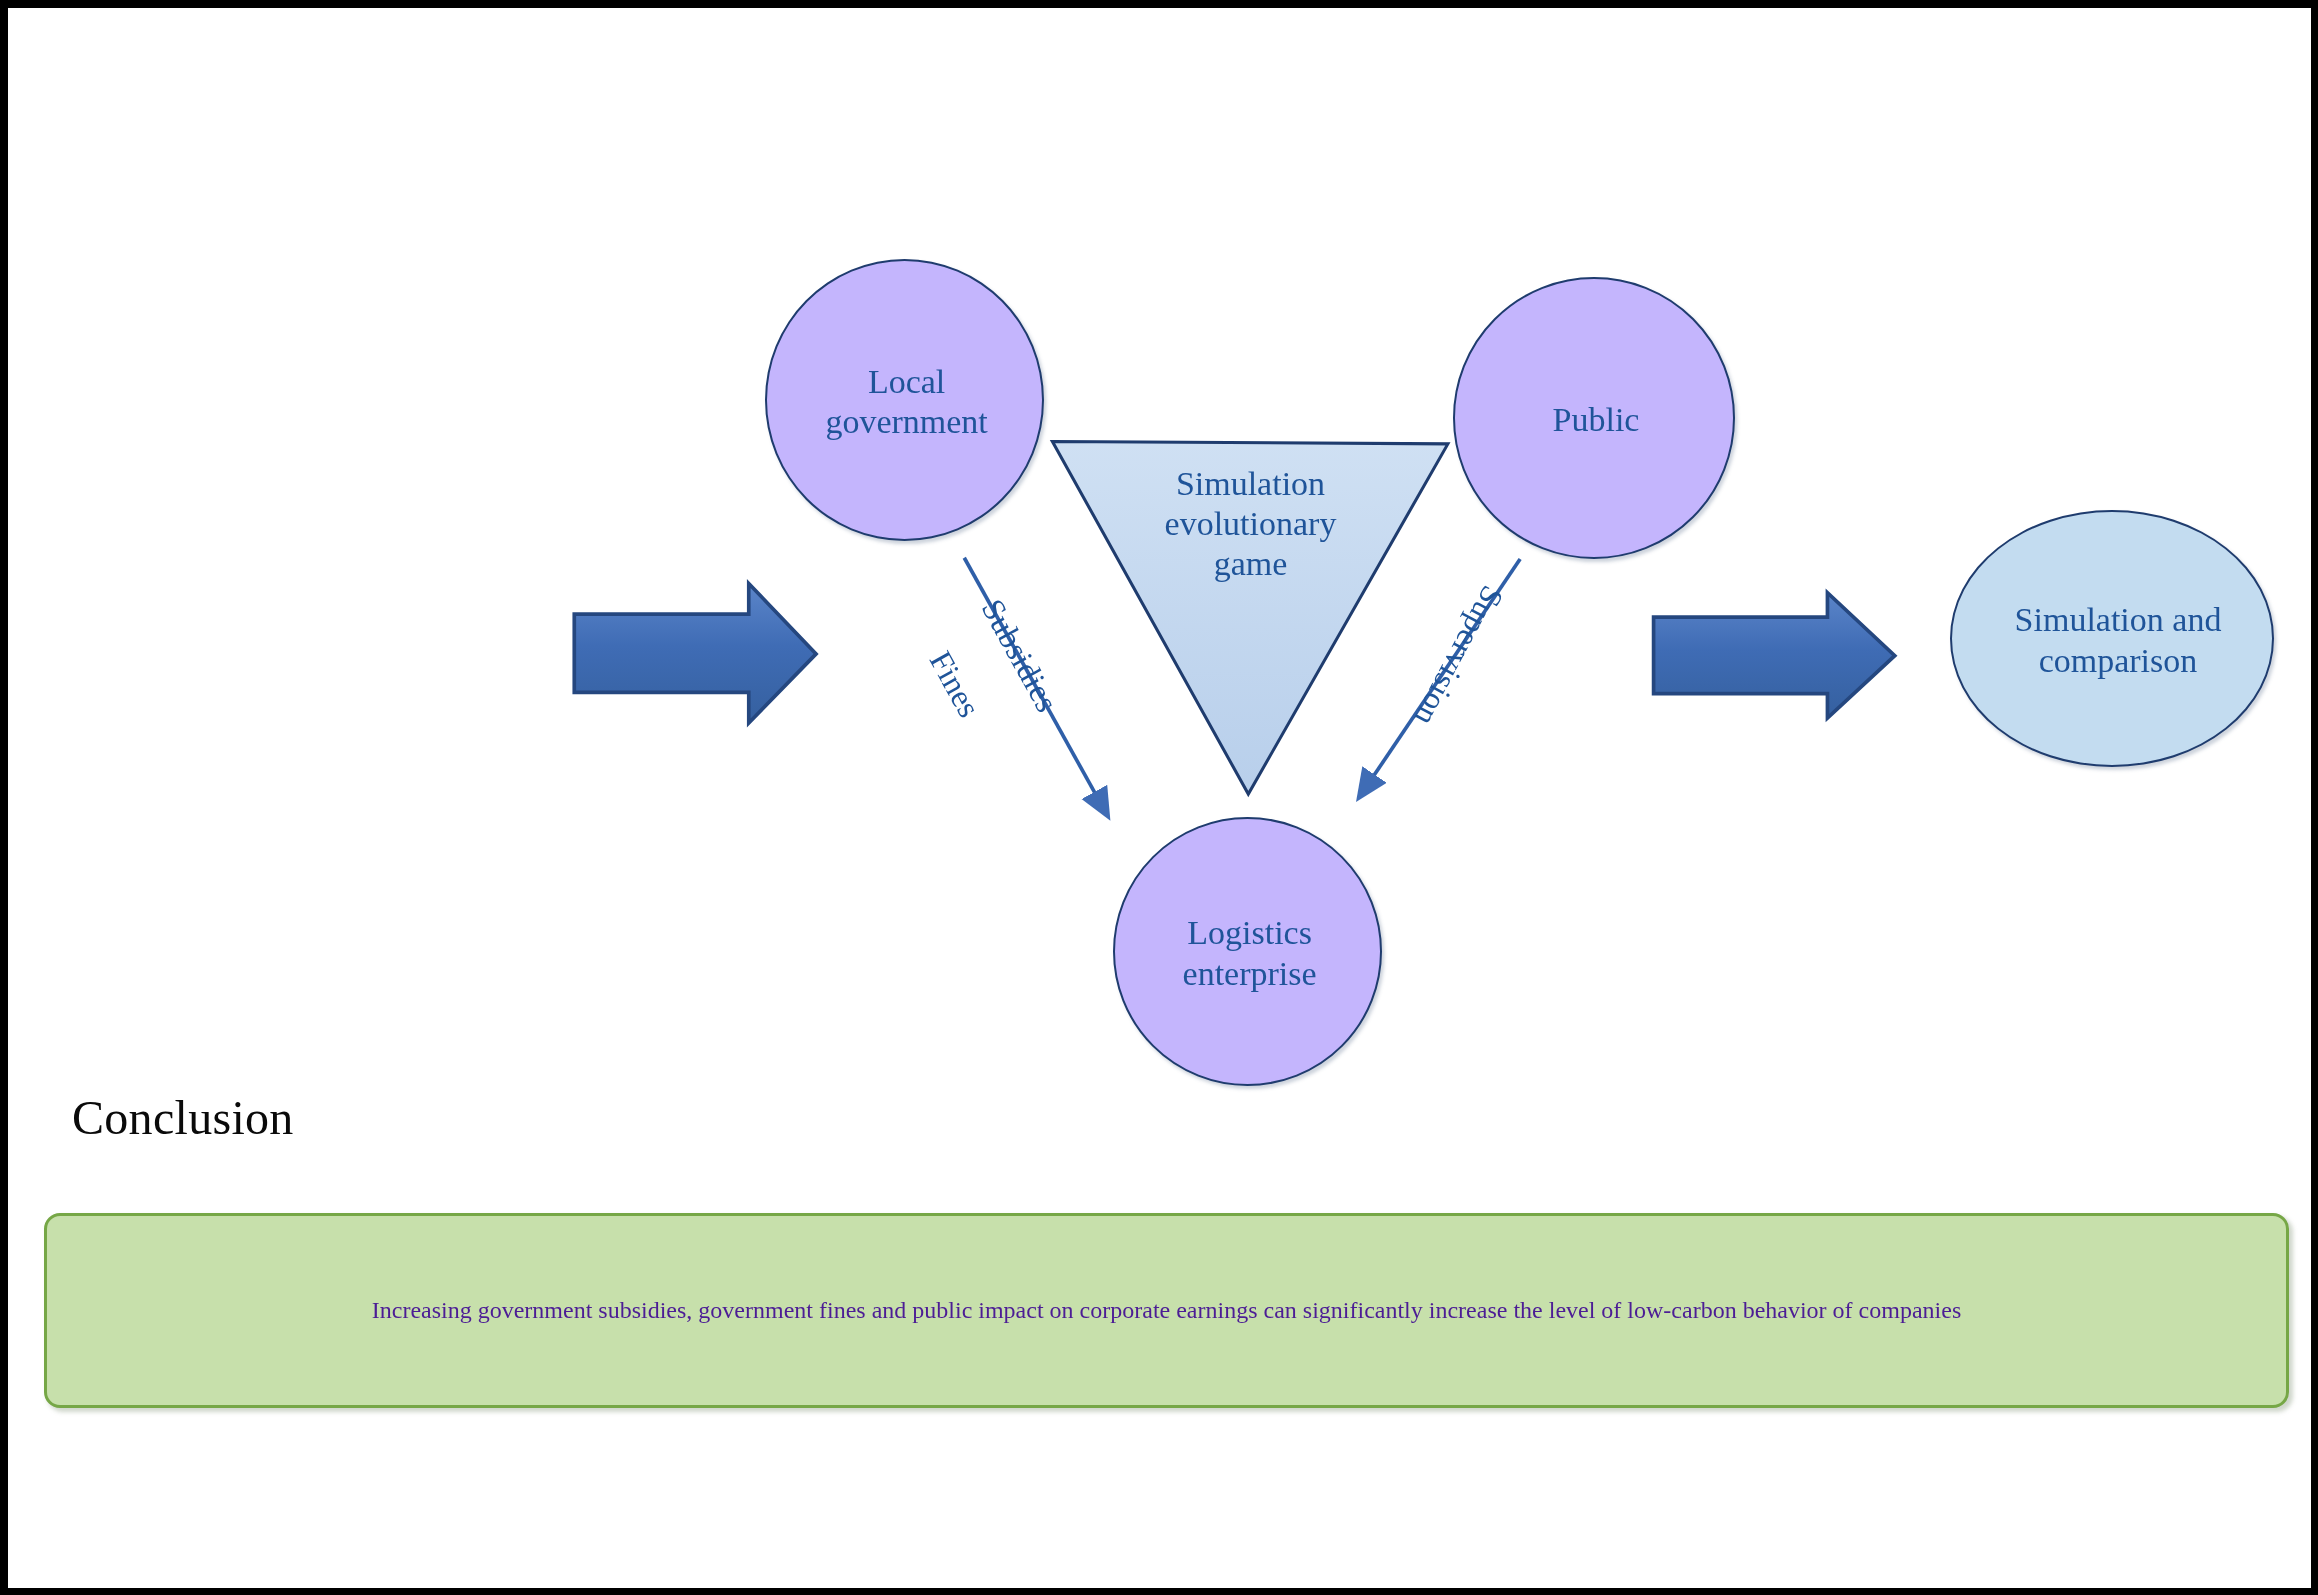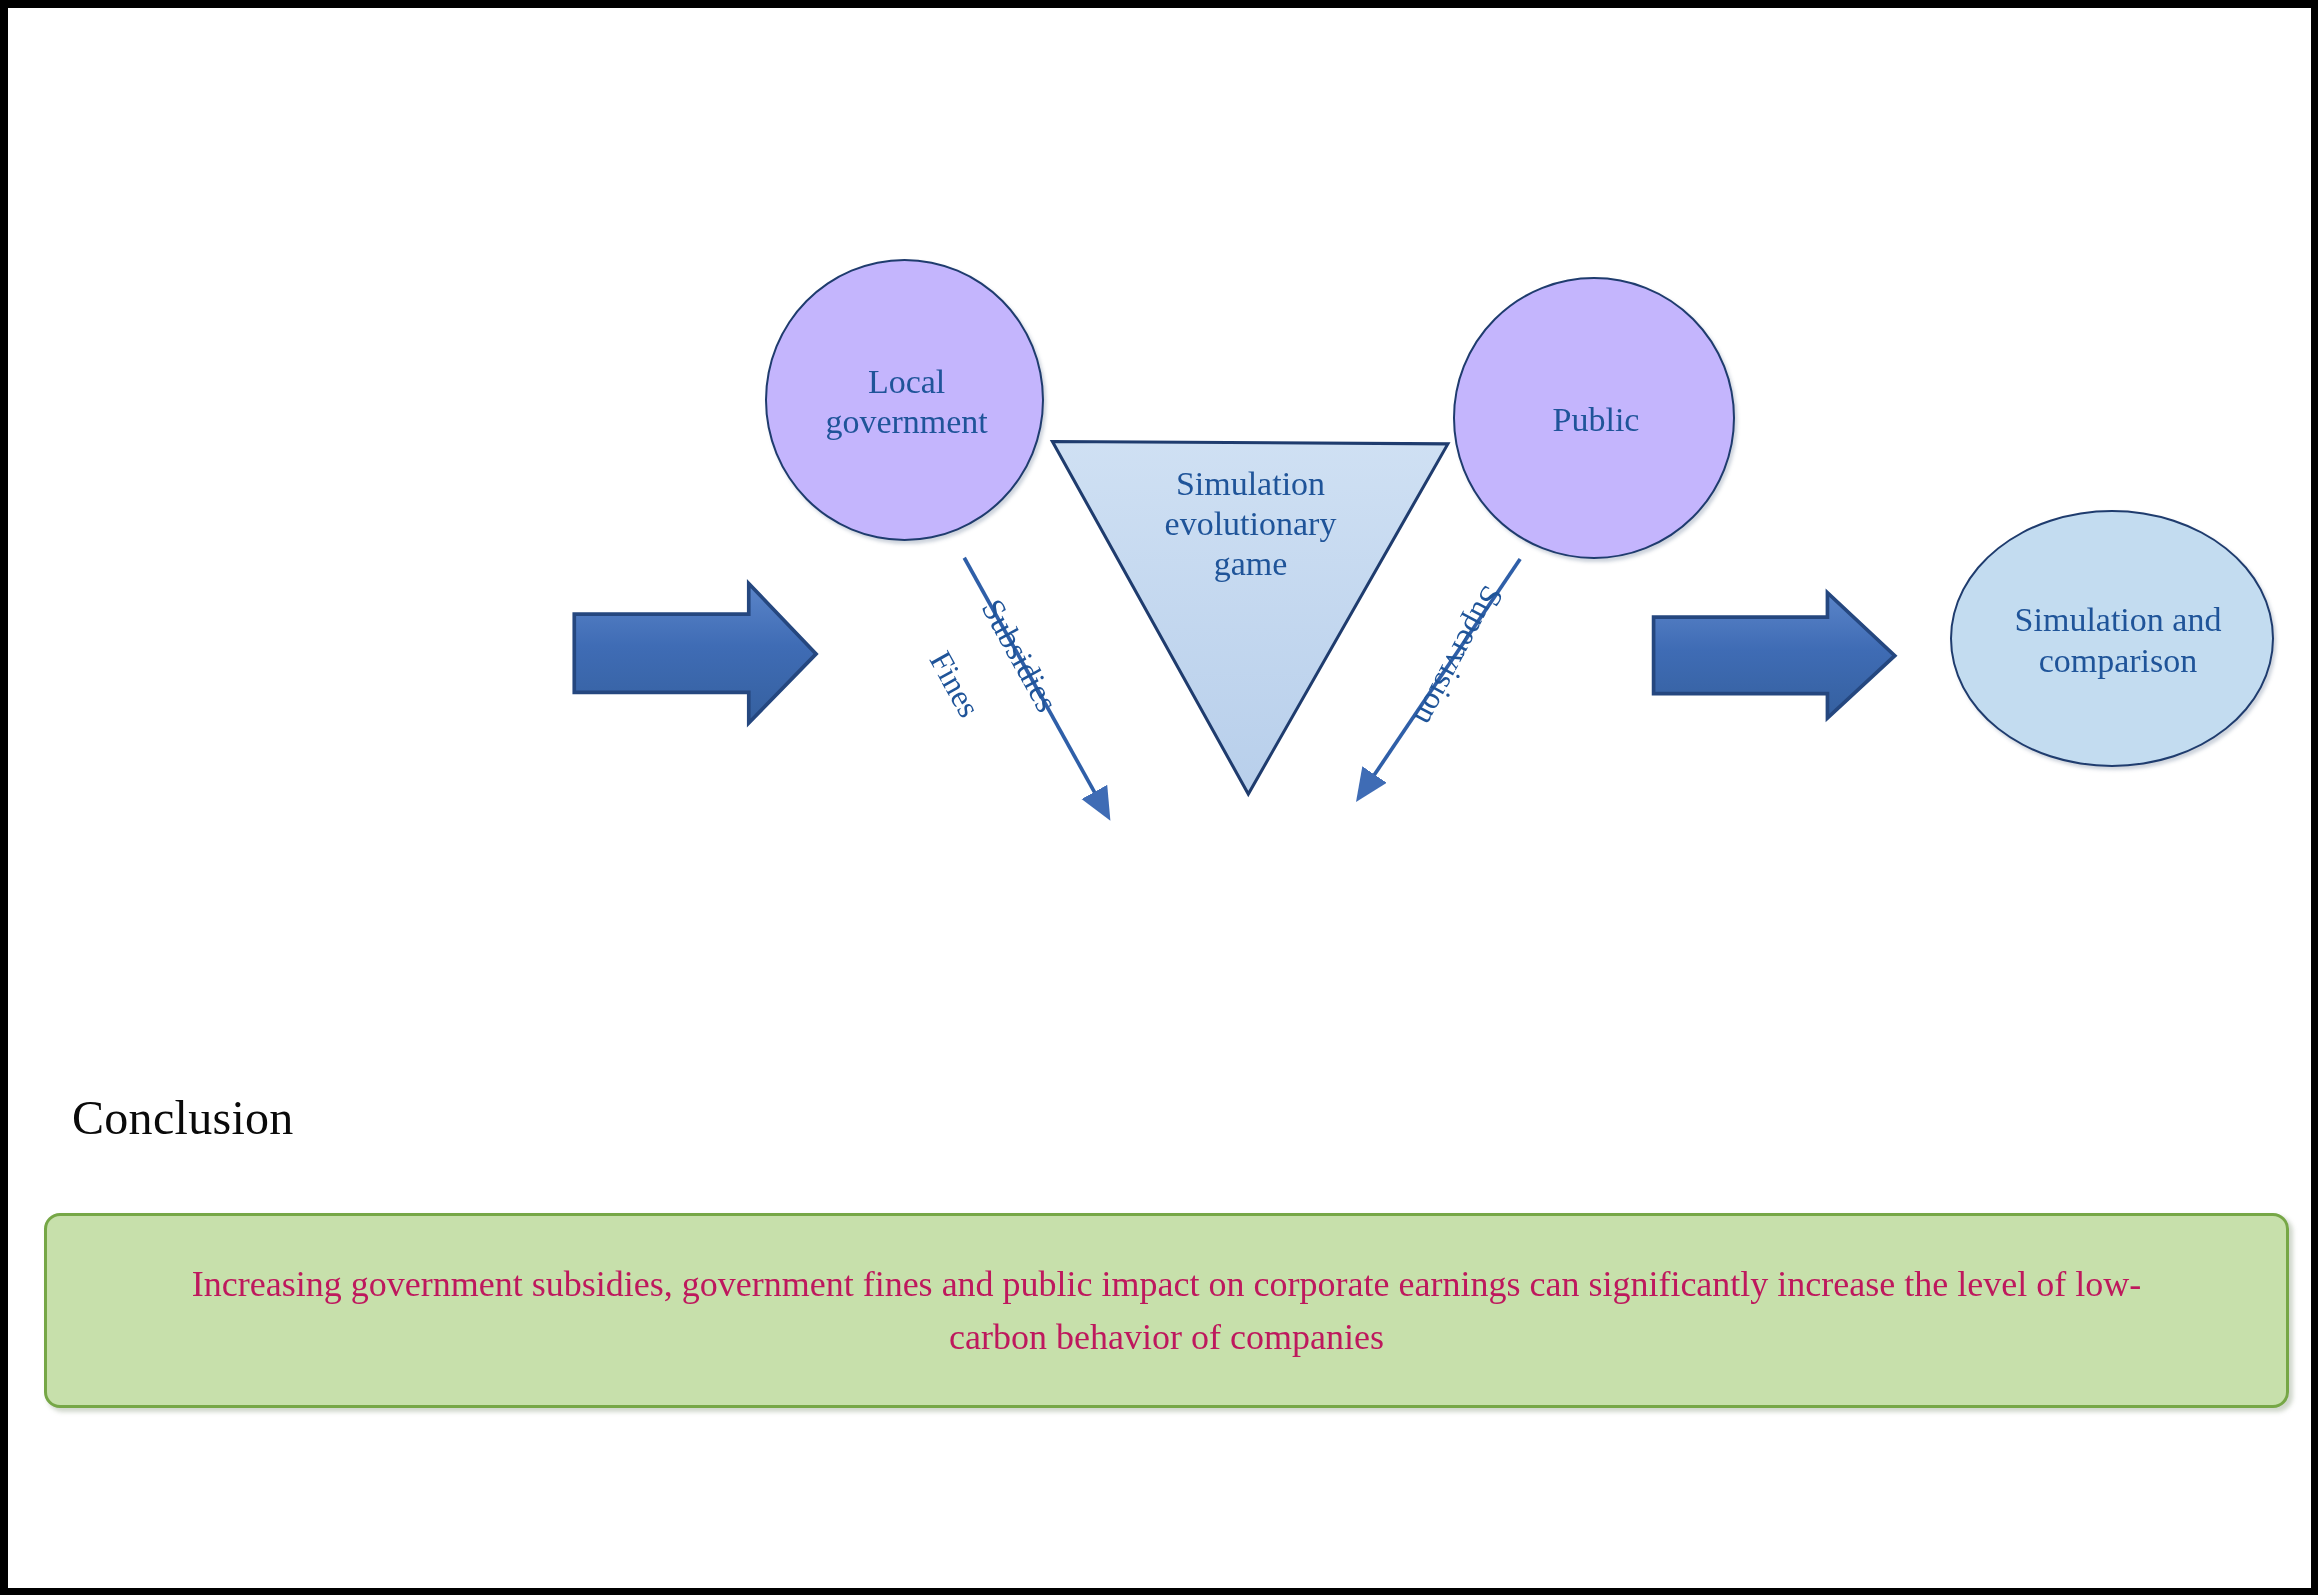--- a/index.html
+++ b/index.html
@@ -97,21 +97,21 @@
   #conclusion-box{
     position:absolute;left:36px;top:1205px;width:2245px;height:195px;
     box-sizing:border-box;
     background:#c7e0ab;
     border:3.1px solid #76a746;
     border-radius:16px;
     box-shadow:3.1px 3.7px 4.3px rgba(120,140,110,.35);
     display:flex;align-items:center;justify-content:center;
   }
   #conclusion-text{
-    color:#be185d;font-size:36px;line-height:1.45;text-align:center;
+    color:#4c1d95;font-size:24px;line-height:1.45;text-align:center;
     width:2044px;
   }
 </style>
 </head>
 <body>
 
 <div id="frame">
 
   <svg id="canvas" viewBox="0 0 3788 2607" xmlns="http://www.w3.org/2000/svg">
     <defs>
@@ -147,20 +147,24 @@
 
   <div id="circle-localgov" class="circle">
     <div class="node-text">Local
 government</div>
   </div>
 
   <div id="circle-public" class="circle">
     <div class="node-text">Public</div>
   </div>
 
+  <div id="circle-logistics" class="circle">
+    <div class="node-text">Logistics
+enterprise</div>
+  </div>
 
   <div id="triangle-label" class="node-text">Simulation
 evolutionary
 game</div>
 
   <div id="ellipse-sim">
     <div class="node-text">Simulation and comparison</div>
   </div>
 
   <div id="label-subsidies" class="edge-label">Subsidies</div>

